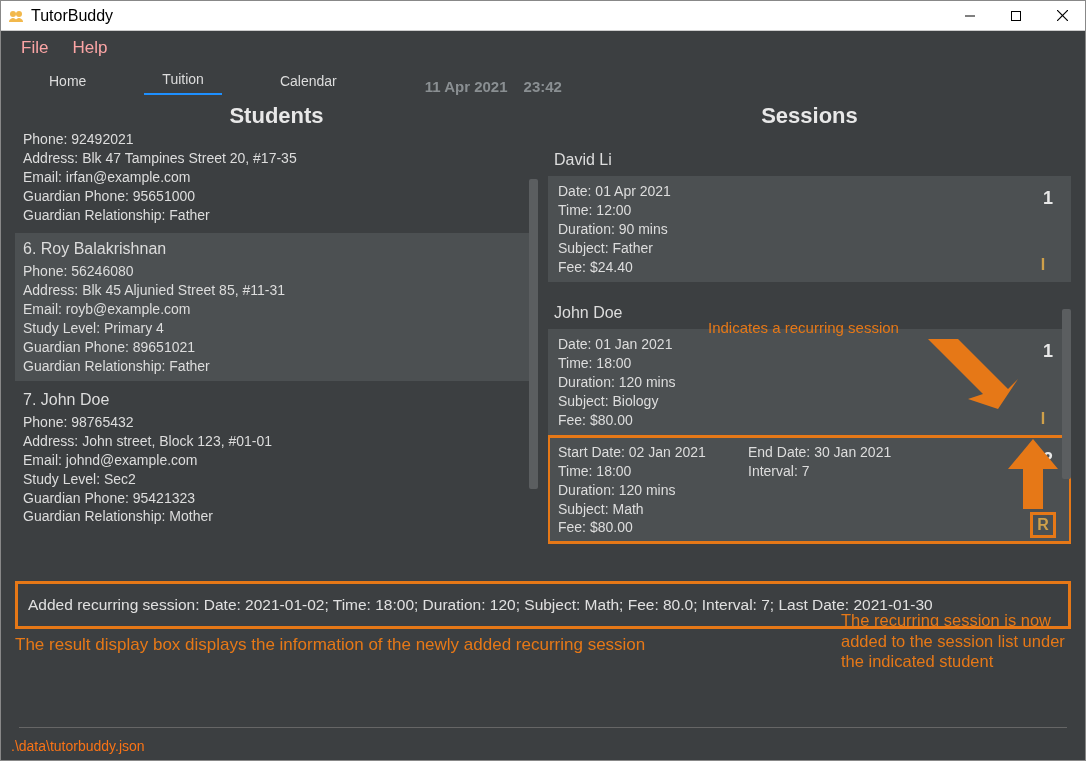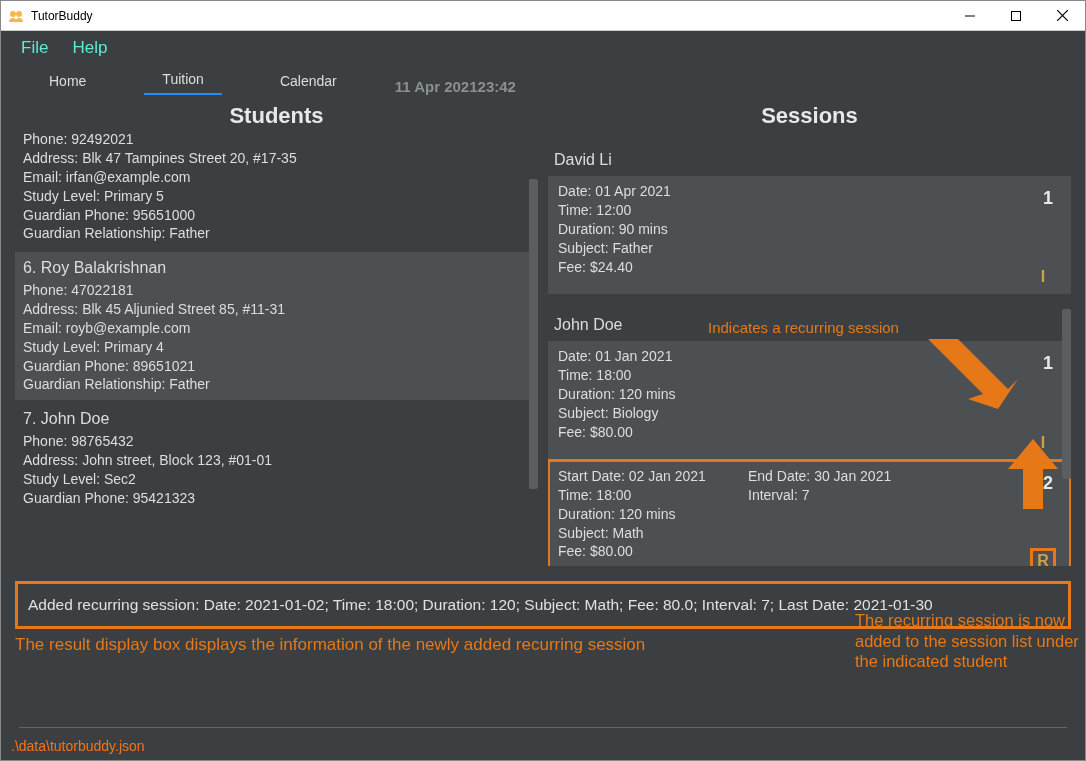--- a/index.html
+++ b/index.html
@@ -1,55 +1,55 @@
 <!DOCTYPE html>
 <html><head>
 <meta charset="utf-8">
 <style>
   * { box-sizing: border-box; margin: 0; padding: 0; }
   html, body { width: 1086px; height: 761px; font-family: "Segoe UI", Arial, sans-serif; background: #fff; overflow: hidden; }
   .window { width: 1086px; height: 761px; border: 1px solid #888; background: #3c3f41; display: flex; flex-direction: column; }
   .titlebar { height: 30px; background: #fff; color: #000; display: flex; align-items: center; border-bottom: 1px solid #ccc; }
   .titlebar .app-icon { width: 18px; height: 18px; margin: 0 6px; display: flex; align-items: center; justify-content: center; }
-  .titlebar .title { flex: 1; font-size: 12px; }
+  .titlebar .title { flex: 1; font-size: 16px; }
   .win-btns { display: flex; height: 100%; }
   .win-btn { width: 46px; display: flex; align-items: center; justify-content: center; font-size: 13px; font-family: Arial, sans-serif; }
   .win-btn svg { display: block; }
-  .menubar { height: 34px; display: flex; align-items: center; padding: 0 12px; gap: 8px; color: #5eead4; font-size: 17px; }
+  .menubar { height: 34px; display: flex; align-items: center; padding: 0 12px; gap: 8px; color: #fca5a5; font-size: 17px; }
   .menubar .mitem { padding: 4px 8px; }
   .tabsbar { height: 30px; display: flex; align-items: flex-end; padding: 0 30px; gap: 40px; color: #ddd; font-size: 14px; }
   .tabsbar .tab { padding: 5px 18px 6px; cursor: pointer; }
   .tabsbar .tab.active { border-bottom: 2px solid #1e90ff; }
-  .tabsbar .datetime { color: #8a8f92; font-weight: 600; font-size: 15px; display: flex; }
+  .tabsbar .datetime { margin-left: 30px; color: #8a8f92; font-weight: 600; font-size: 15px; display: flex; gap: 16px; }
   .content { flex: 1; display: flex; gap: 10px; padding: 8px 14px 4px 14px; min-height: 0; }
   .panel { flex: 1; display: flex; flex-direction: column; min-height: 0; }
   .panel h2 { color: #e8e8e8; font-size: 22px; font-weight: 600; text-align: center; }
   .list-wrap { position: relative; flex: 1; min-height: 0; }
   .list { position: absolute; inset: 0; overflow: hidden; color: #ddd; font-size: 14px; }
   .scroll-thumb { position: absolute; right: 0; width: 9px; background: #5b5e60; border-radius: 2px; }
   .students .scroll-thumb { top: 50px; height: 310px; }
   .sessions .scroll-thumb { top: 180px; height: 170px; }
   .student-card { background: #3c3f41; padding: 1px 8px 6px 8px; line-height: 1.35; }
   .student-card.selected { background: #4c5052; }
   .student-card .sname { font-size: 16px; margin: 4px 0 2px 0; }
   .student-card .row { font-size: 14px; }
   .divider { height: 3px; background: #3c3f41; }
   .session-group { margin-top: 20px; }
   .session-group .owner { color: #ddd; font-size: 16px; padding: 2px 6px 6px 6px; }
-  .session-card { background: #4c5052; padding: 6px 10px 18px 10px; position: relative; border-top: 1px solid #3c3f41; }
+  .session-card { background: #4c5052; padding: 6px 10px 6px 10px; position: relative; border-top: 1px solid #3c3f41; }
   .session-card .srow { display: flex; gap: 40px; font-size: 14px; line-height: 1.35; }
   .session-card .srow .col { min-width: 150px; }
   .session-card .badge-num { position: absolute; right: 18px; top: 12px; color: #e8e8e8; font-size: 18px; font-weight: 600; }
   .session-card .badge-type { position: absolute; right: 18px; bottom: 8px; color: #cfa04a; font-size: 16px; font-weight: 600; width: 20px; text-align: center; }
   .session-card.highlight { outline: 3px solid #e67817; outline-offset: -2px; }
   .session-card.highlight .badge-type { outline: 3px solid #e67817; padding: 1px 3px; }
   .bottom-area { padding: 0 14px 2px 14px; }
   .result-box { border: 3px solid #e67817; padding: 12px 10px; color: #e0e0e0; font-size: 15.5px; margin-top: 11px; margin-bottom: 6px; }
   .annot { color: #e67817; font-size: 17px; margin: 4px 0; }
-  .annot-right { position: absolute; right: 0; width: 230px; color: #e67817; font-size: 16.5px; line-height: 1.25; }
+  .annot-right { position: absolute; right: 14px; width: 230px; color: #e67817; font-size: 16.5px; line-height: 1.25; }
   .sep-line { height: 1px; background: #666; margin: 12px 4px 4px 4px; }
   .statusbar { padding: 4px 8px 6px 10px; color: #f97316; font-size: 14px; }
   .arrow { position: absolute; }
   .arrow svg { display: block; }
   .sessions { position: relative; }
   .right-panel-wrap { position: relative; flex: 1; display: flex; flex-direction: column; min-height: 0; }
 </style>
 </head>
 <body>
 
@@ -102,41 +102,42 @@
   <div class="content">
 
     <div class="panel students">
       <h2>Students</h2>
       <div class="list-wrap">
         <div class="list" id="students-list">
             <div class="student-card">
               <div class="row">Phone: 92492021</div>
               <div class="row">Address: Blk 47 Tampines Street 20, #17-35</div>
               <div class="row">Email: irfan@example.com</div>
-              <div class="row">Study Level: Primary 5</div>
               <div class="row">Guardian Phone: 95651000</div>
               <div class="row">Guardian Relationship: Father</div>
             </div>
             <div class="divider"></div>
             <div class="student-card selected">
               <div class="sname">6.   Roy Balakrishnan</div>
-              <div class="row">Phone: 47022181</div>
+              <div class="row">Phone: 56246080</div>
               <div class="row">Address: Blk 45 Aljunied Street 85, #11-31</div>
               <div class="row">Email: royb@example.com</div>
               <div class="row">Study Level: Primary 4</div>
               <div class="row">Guardian Phone: 89651021</div>
               <div class="row">Guardian Relationship: Father</div>
             </div>
             <div class="divider"></div>
             <div class="student-card">
               <div class="sname">7.   John Doe</div>
               <div class="row">Phone: 98765432</div>
               <div class="row">Address: John street, Block 123, #01-01</div>
+              <div class="row">Email: johnd@example.com</div>
               <div class="row">Study Level: Sec2</div>
               <div class="row">Guardian Phone: 95421323</div>
+              <div class="row">Guardian Relationship: Mother</div>
             </div>
           </div>
         <div class="scroll-thumb"></div>
       </div>
     </div>
 
     <div class="right-panel-wrap">
       <div class="panel sessions">
         <h2>Sessions</h2>
         <div class="list-wrap">

